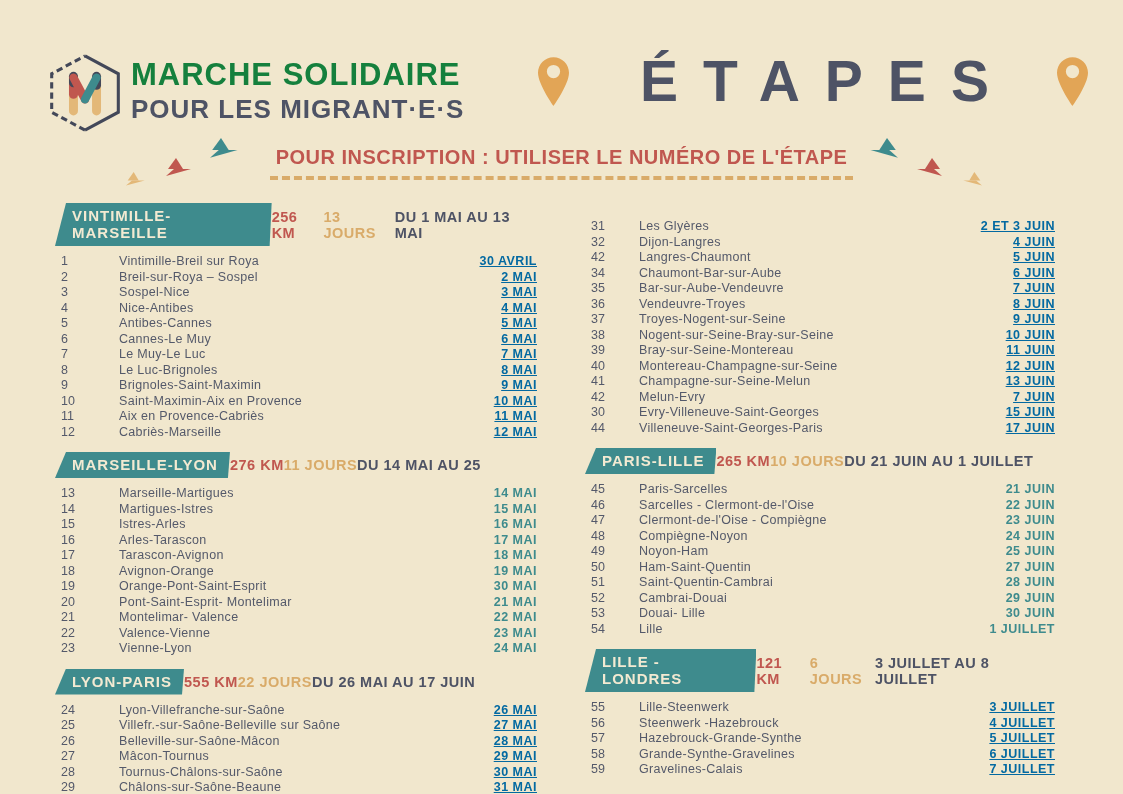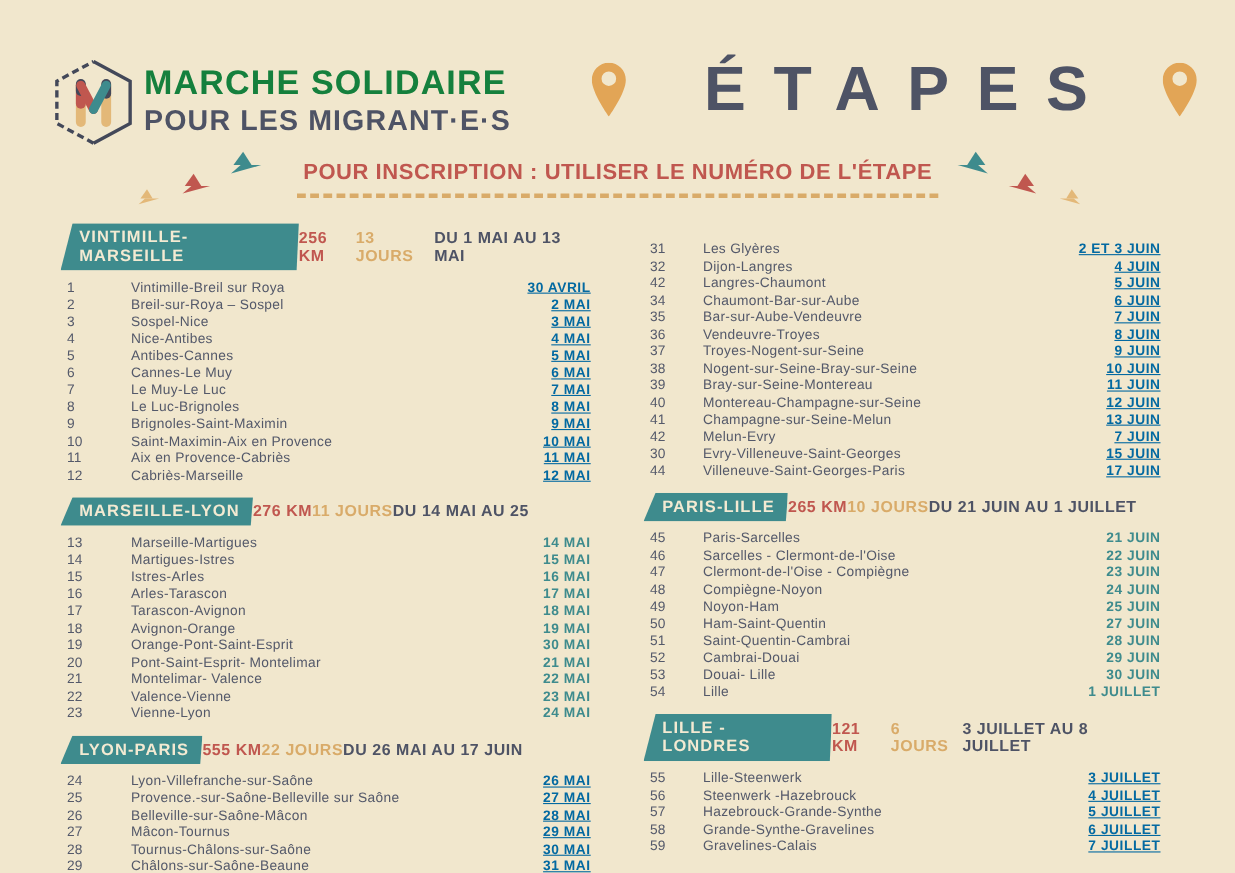--- a/index.html
+++ b/index.html
@@ -263,21 +263,21 @@
           <span class="hdr-dates">DU 26 MAI AU 17 JUIN</span>
         </div>
         <div class="stage-rows">
           <div class="stage-row">
             <span class="stage-num">24</span>
             <span class="stage-name">Lyon-Villefranche-sur-Saône</span>
             <span class="stage-date date-red">26 MAI</span>
           </div>
           <div class="stage-row">
             <span class="stage-num">25</span>
-            <span class="stage-name">Provence.-sur-Saône-Belleville sur Saône</span>
+            <span class="stage-name">Villefr.-sur-Saône-Belleville sur Saône</span>
             <span class="stage-date date-red">27 MAI</span>
           </div>
           <div class="stage-row">
             <span class="stage-num">26</span>
             <span class="stage-name">Belleville-sur-Saône-Mâcon</span>
             <span class="stage-date date-red">28 MAI</span>
           </div>
           <div class="stage-row">
             <span class="stage-num">27</span>
             <span class="stage-name">Mâcon-Tournus</span>

